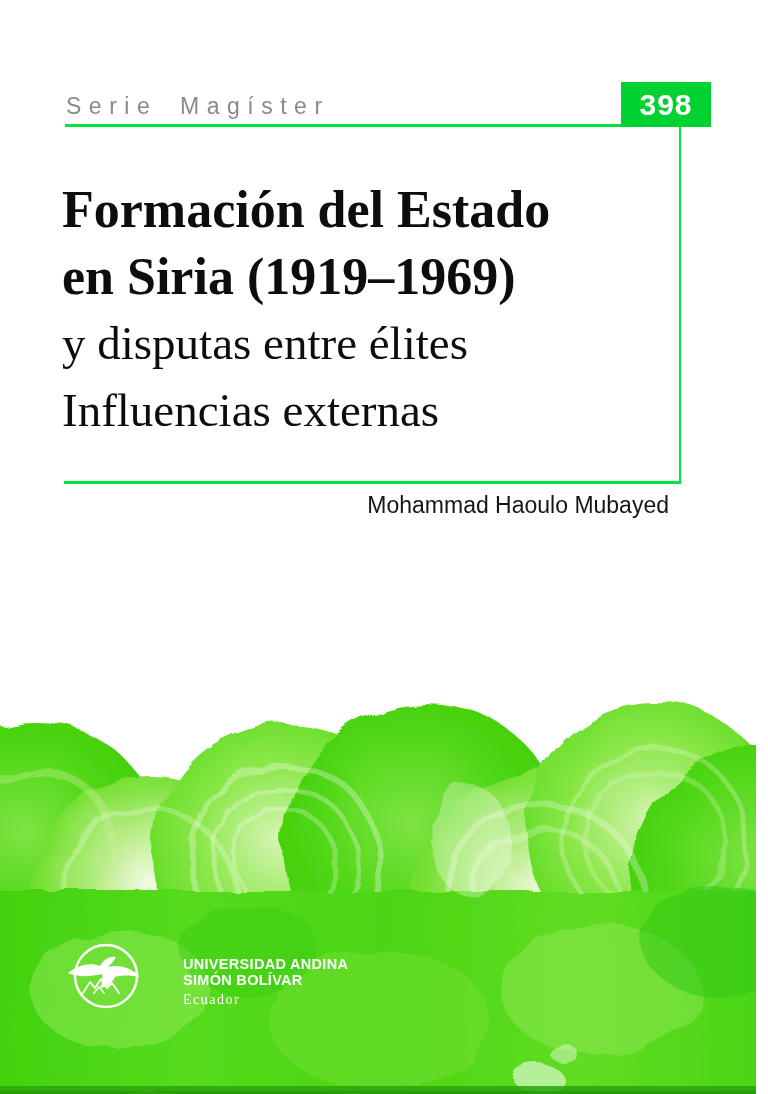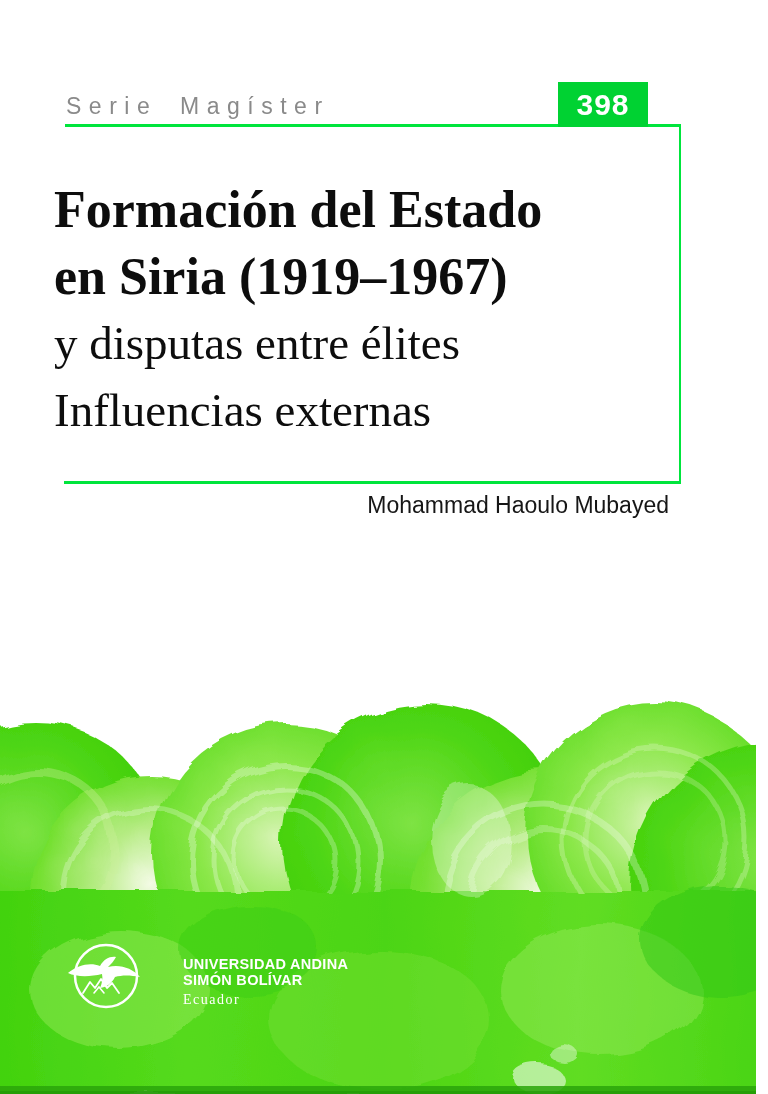--- a/index.html
+++ b/index.html
@@ -30,28 +30,28 @@
   }
   .hline-bottom{
     position:absolute;left:64px;top:481px;width:617px;height:3px;
     background:var(--line-green);
   }
   .vline{
     position:absolute;left:679px;top:124px;width:2px;height:360px;
     background:var(--line-green);
   }
   .num-box{
-    position:absolute;left:558px;top:82px;width:90px;height:45px;
+    position:absolute;left:621px;top:82px;width:90px;height:45px;
     background:var(--accent-green);
     color:#ffffff;
     display:flex;align-items:center;justify-content:center;
     font-size:30px;font-weight:700;letter-spacing:1px;
   }
   .title-block{
-    position:absolute;left:54px;top:176px;
+    position:absolute;left:62px;top:176px;
     font-family:"Liberation Serif","DejaVu Serif",serif;
     color:var(--title-black);
     white-space:nowrap;
   }
   .title-line{
     font-size:52px;font-weight:700;line-height:67px;
   }
   .subtitle-line{
     font-size:47px;font-weight:400;line-height:67px;
   }
@@ -91,21 +91,21 @@
   <div class="hline-top"></div>
   <div class="vline"></div>
   <div class="hline-bottom"></div>
 
   <div class="num-box">
     <span>398</span>
   </div>
 
   <div class="title-block">
     <div class="title-line">Formación del Estado</div>
-    <div class="title-line">en Siria (1919–1967)</div>
+    <div class="title-line">en Siria (1919–1969)</div>
     <div class="subtitle-line">y disputas entre élites</div>
     <div class="subtitle-line">Influencias externas</div>
   </div>
 
   <div class="author">Mohammad Haoulo Mubayed</div>
 
   <svg class="watercolor" viewBox="0 0 768 404" preserveAspectRatio="none" xmlns="http://www.w3.org/2000/svg">
     <defs>
       <radialGradient id="gA" cx="45%" cy="42%" r="62%">
         <stop offset="0%" stop-color="#7ee344"></stop>

